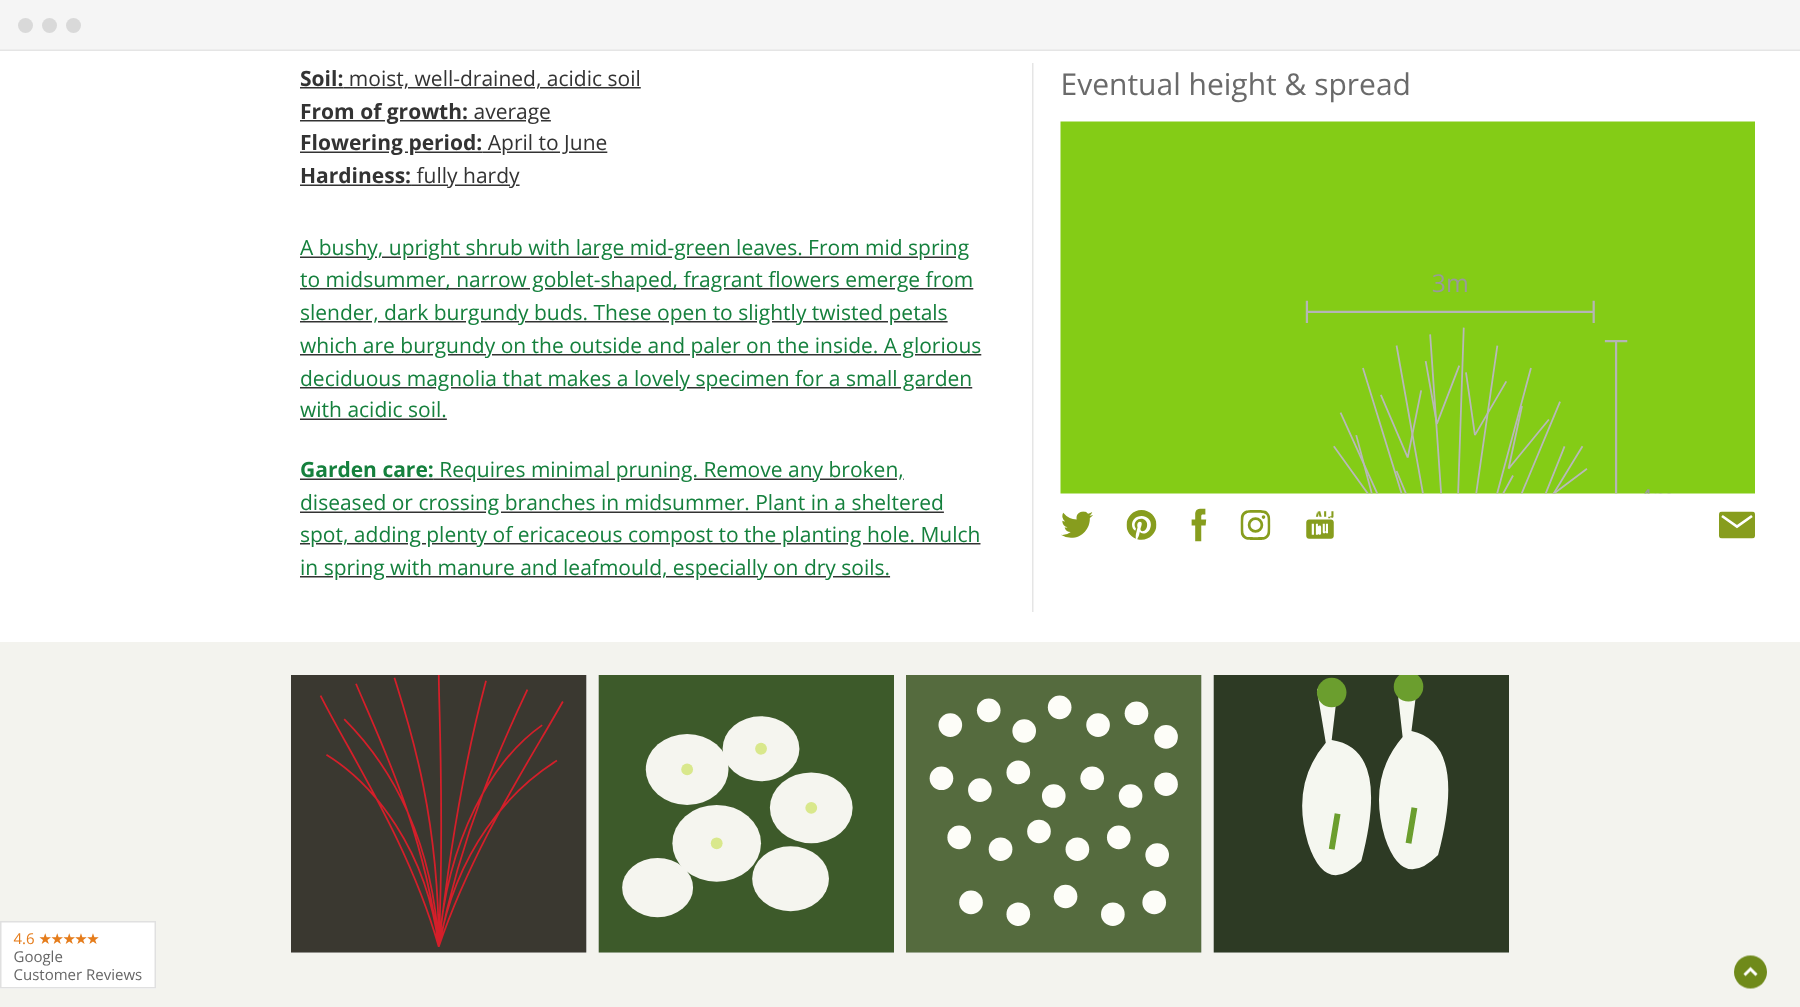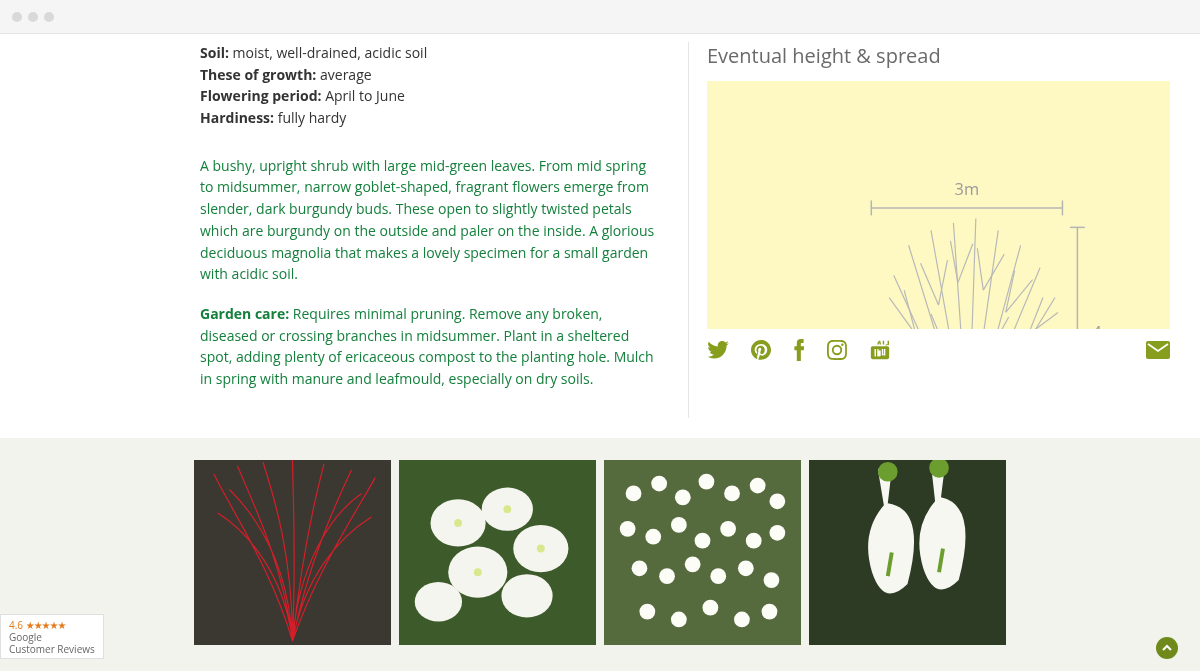--- a/index.html
+++ b/index.html
@@ -1,27 +1,27 @@
 <!DOCTYPE html>
 <html><head>
 <meta charset="utf-8">
 <style>
 * { margin: 0; padding: 0; box-sizing: border-box; }
 body { font-family: "Open Sans", Arial, sans-serif; font-size: 14px; color: #333; background: #fff; width: 1200px; }
 .browser-bar { height: 34px; background: #f5f5f5; border-bottom: 1px solid #e5e5e5; display: flex; align-items: center; padding-left: 12px; gap: 6px; }
 .dot { width: 10px; height: 10px; border-radius: 50%; background: #d9d9d9; }
 .content-wrap { display: flex; padding: 0 0 0 0; }
-.left-col { width: 688px; padding: 8px 30px 30px 200px; }
+.left-col { width: 688px; padding: 8px 30px 20px 200px; text-decoration: underline; }
 .left-col p { line-height: 1.55; margin-bottom: 18px; color: #15803d; }
 .spec-line { line-height: 1.55; }
 .spec-line b { font-weight: 700; }
 .divider-v { width: 1px; background: #e5e5e5; margin: 8px 0 20px 0; }
 .right-col { width: 511px; padding: 8px 30px 20px 18px; }
 .right-col h3 { font-size: 20px; font-weight: 400; color: #6a6a6a; margin-bottom: 12px; }
-.spread-box { background: #fef9c3; height: 248px; position: relative; overflow: hidden; }
+.spread-box { background: #84cc16; height: 248px; position: relative; overflow: hidden; }
 .spread-svg { position:absolute; inset:0; }
 .social-row { display: flex; align-items: center; margin-top: 10px; gap: 22px; }
 .social-row svg { fill: #879d1e; }
 .mail-right { margin-left: auto; }
 .goes-section { background: #f3f3ee; padding: 22px 0 80px 0; }
 .goes-title { text-align: center; color: #6f8a1a; letter-spacing: 4px; font-size: 17px; font-weight: 700; margin-bottom: 16px; }
 .cards { display: flex; gap: 8px; justify-content: center; padding: 0 200px; }
 .card { width: 197px; }
 .thumb { width: 197px; height: 185px; background: #ddd; display: block; }
 .reviews-badge { position: fixed; bottom: 12px; left: 0; background: #fff; border: 1px solid #e0e0e0; padding: 4px 8px 3px 8px; font-size: 10px; line-height: 1.2; color: #666; }
@@ -36,21 +36,21 @@
 
 <div class="browser-bar">
   <div class="dot"></div>
   <div class="dot"></div>
   <div class="dot"></div>
 </div>
 
 <div class="content-wrap">
   <div class="left-col">
     <div class="spec-line"><b>Soil:</b><span> moist, well-drained, acidic soil</span></div>
-    <div class="spec-line"><b>These of growth:</b><span> average</span></div>
+    <div class="spec-line"><b>From of growth:</b><span> average</span></div>
     <div class="spec-line"><b>Flowering period:</b><span> April to June</span></div>
     <div class="spec-line" style="margin-bottom:26px"><b>Hardiness:</b><span> fully hardy</span></div>
     <p>A bushy, upright shrub with large mid-green leaves. From mid spring to midsummer, narrow goblet-shaped, fragrant flowers emerge from slender, dark burgundy buds. These open to slightly twisted petals which are burgundy on the outside and paler on the inside. A glorious deciduous magnolia that makes a lovely specimen for a small garden with acidic soil.</p>
     <p><b>Garden care:</b><span> Requires minimal pruning. Remove any broken, diseased or crossing branches in midsummer. Plant in a sheltered spot, adding plenty of ericaceous compost to the planting hole. Mulch in spring with manure and leafmould, especially on dry soils.</span></p>
   </div>
   <div class="divider-v"></div>
   <div class="right-col">
     <h3>Eventual height &amp; spread</h3>
     <div class="spread-box">
       <svg class="spread-svg" viewBox="0 0 310 248" preserveAspectRatio="none">

